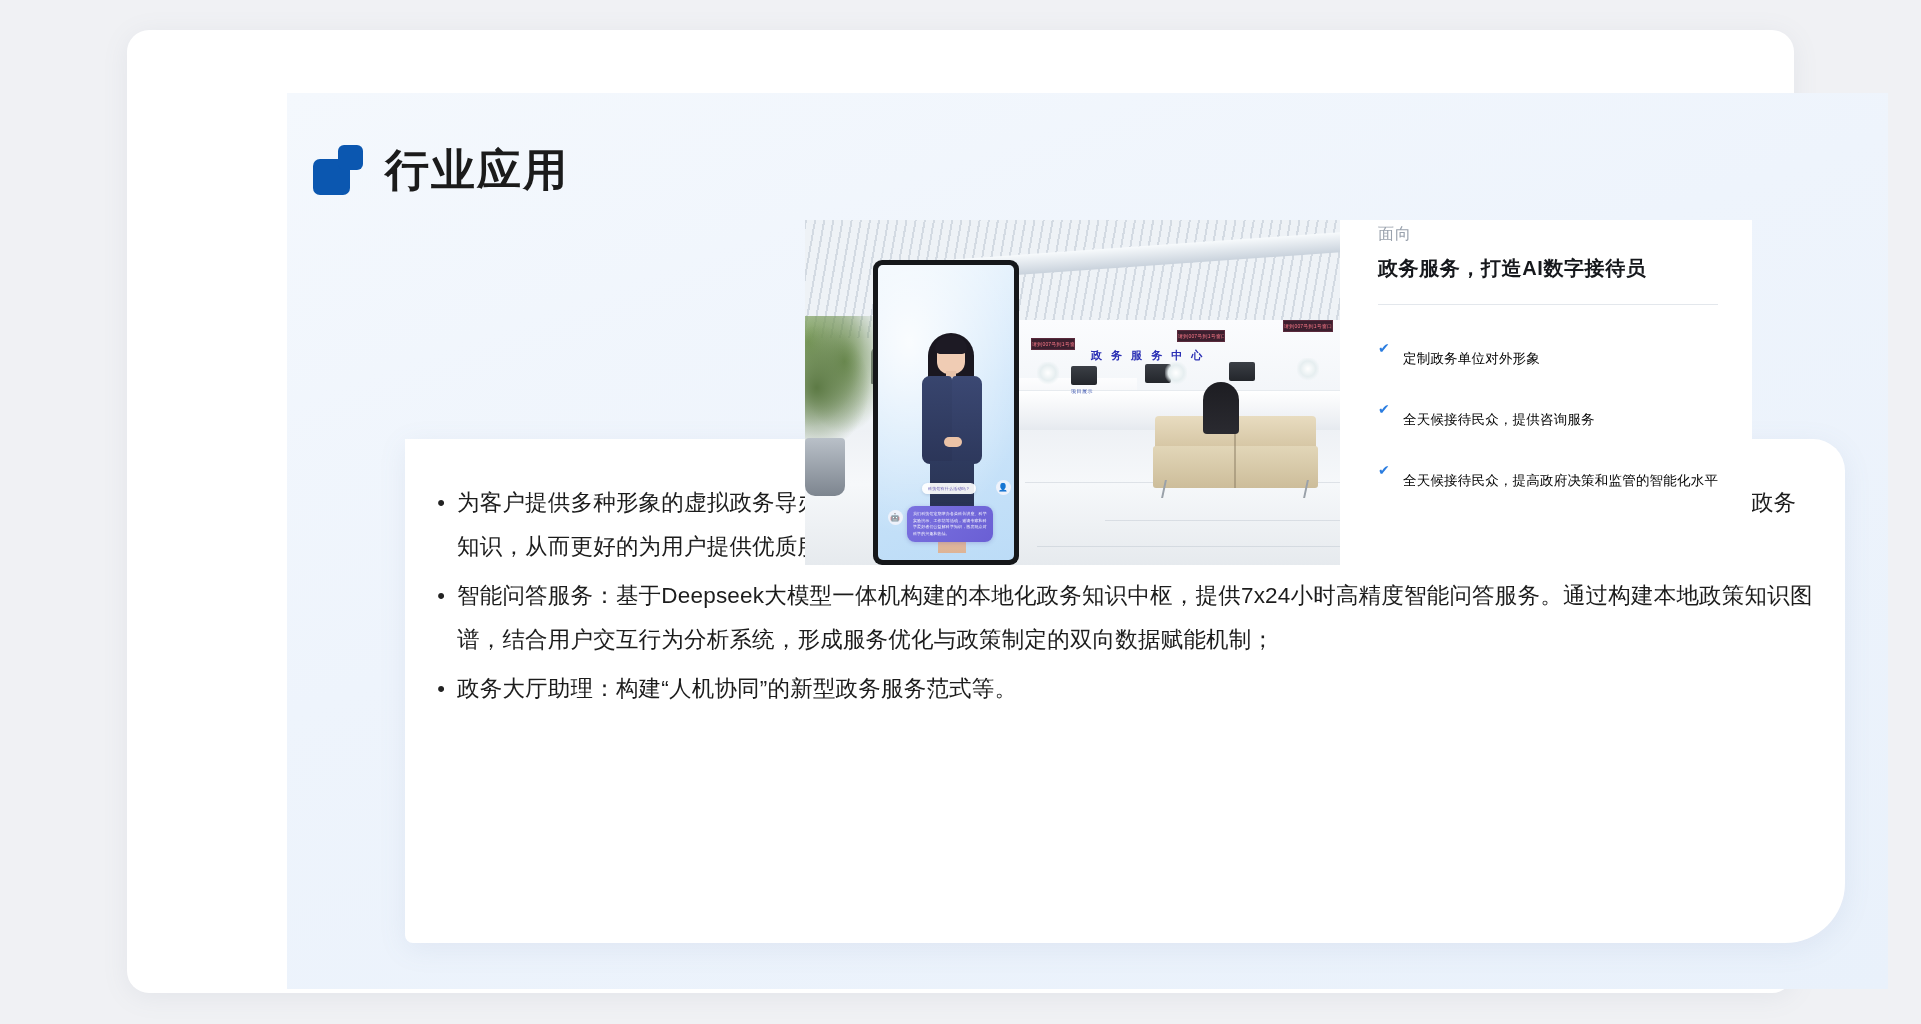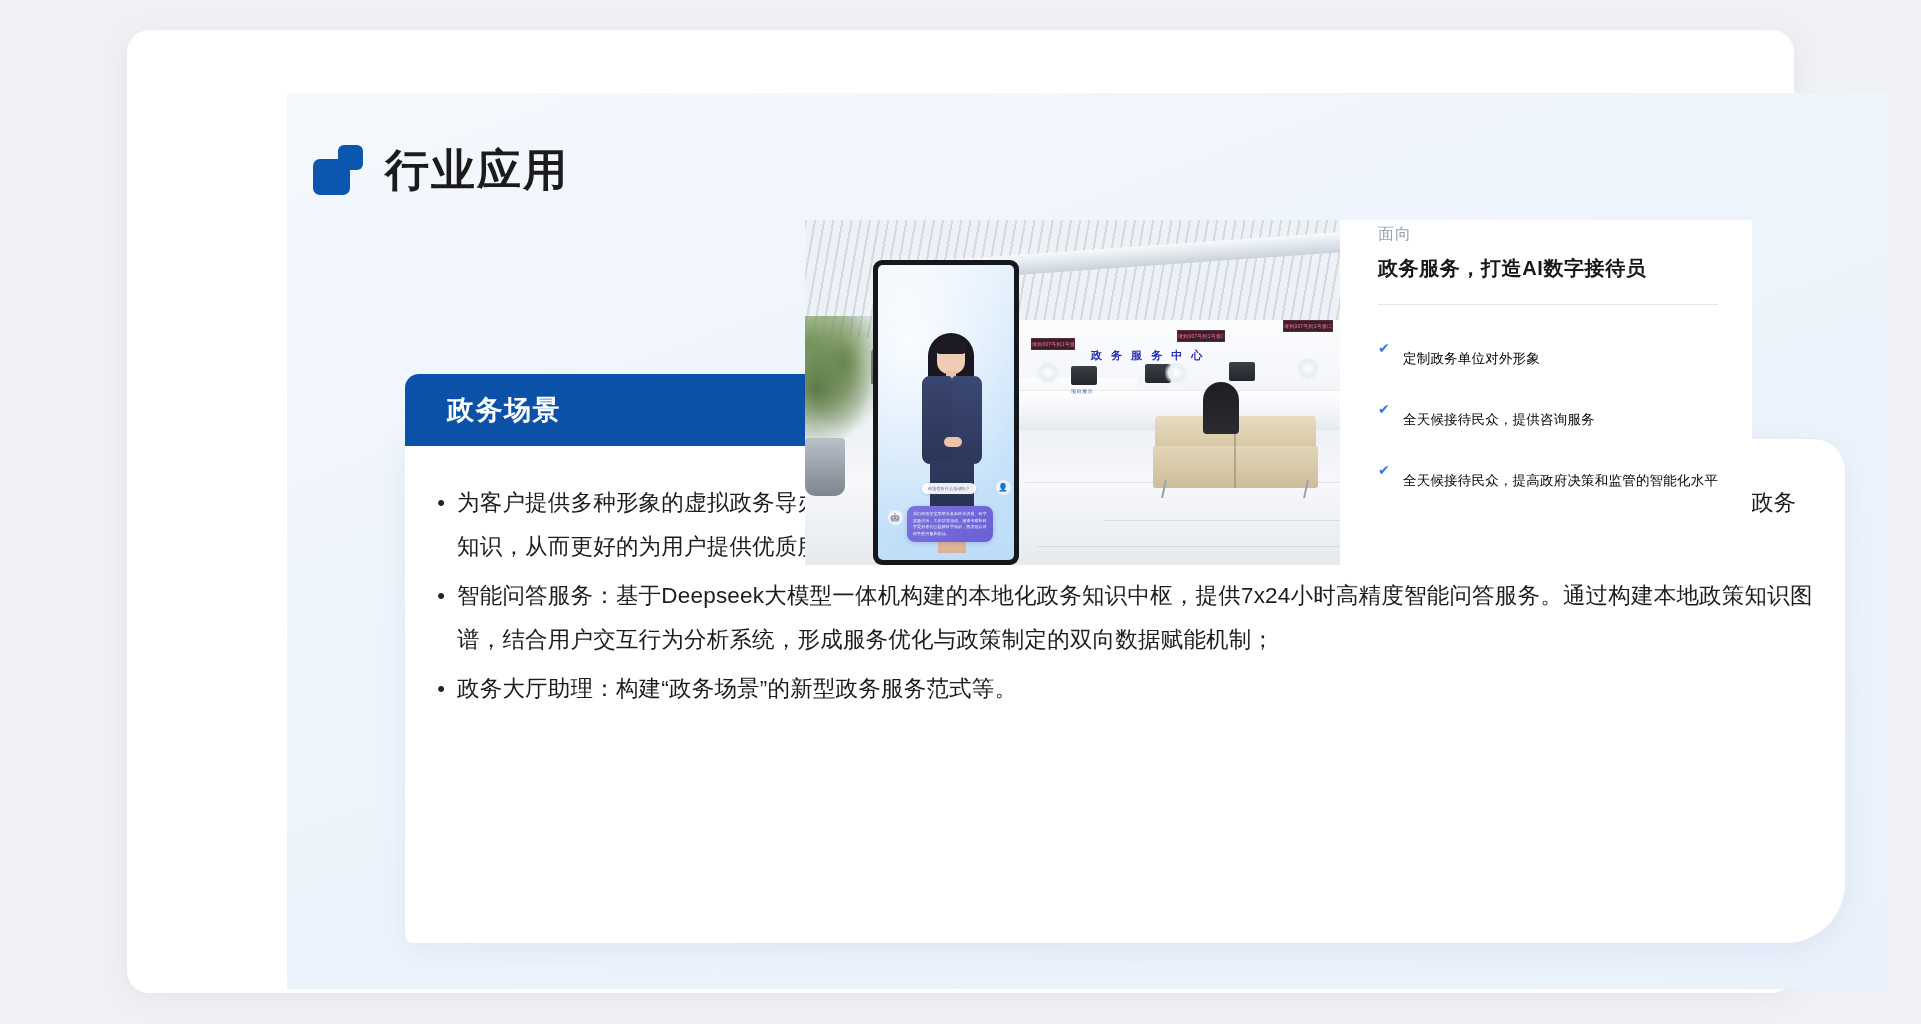--- a/index.html
+++ b/index.html
@@ -408,38 +408,35 @@
   <div id="slide">
 
     <div id="slide-header">
       <span class="logo-mark">
         <span class="sq-big"></span>
         <span class="sq-small"></span>
       </span>
       <span id="page-title">行业应用</span>
     </div>
 
-    <div id="scenario-tab">
-      <span id="scenario-tab-label">政务场景</span>
-    </div>
 
     <div id="content-card">
 
       <div id="bullet-list">
         <div class="bullet-row">
           <span class="bullet-dot">•</span>
           <span class="bullet-text">为客户提供多种形象的虚拟政务导办员、虚拟政务咨询员、虚拟党务工作者、虚拟社区志愿者等，通过多场景多形象并结合专业的政务知识，从而更好的为用户提供优质服务。</span>
         </div>
         <div class="bullet-row">
           <span class="bullet-dot">•</span>
           <span class="bullet-text">智能问答服务：基于Deepseek大模型一体机构建的本地化政务知识中枢，提供7x24小时高精度智能问答服务。通过构建本地政策知识图谱，结合用户交互行为分析系统，形成服务优化与政策制定的双向数据赋能机制；</span>
         </div>
         <div class="bullet-row">
           <span class="bullet-dot">•</span>
-          <span class="bullet-text">政务大厅助理：构建“政务场景”的新型政务服务范式等。</span>
+          <span class="bullet-text">政务大厅助理：构建“人机协同”的新型政务服务范式等。</span>
         </div>
       </div>
 
     </div>
 
     <div id="media-block">
 
       <div id="scene-photo">
         <div class="ceiling"></div>
         <div class="ceiling-beam"></div>

